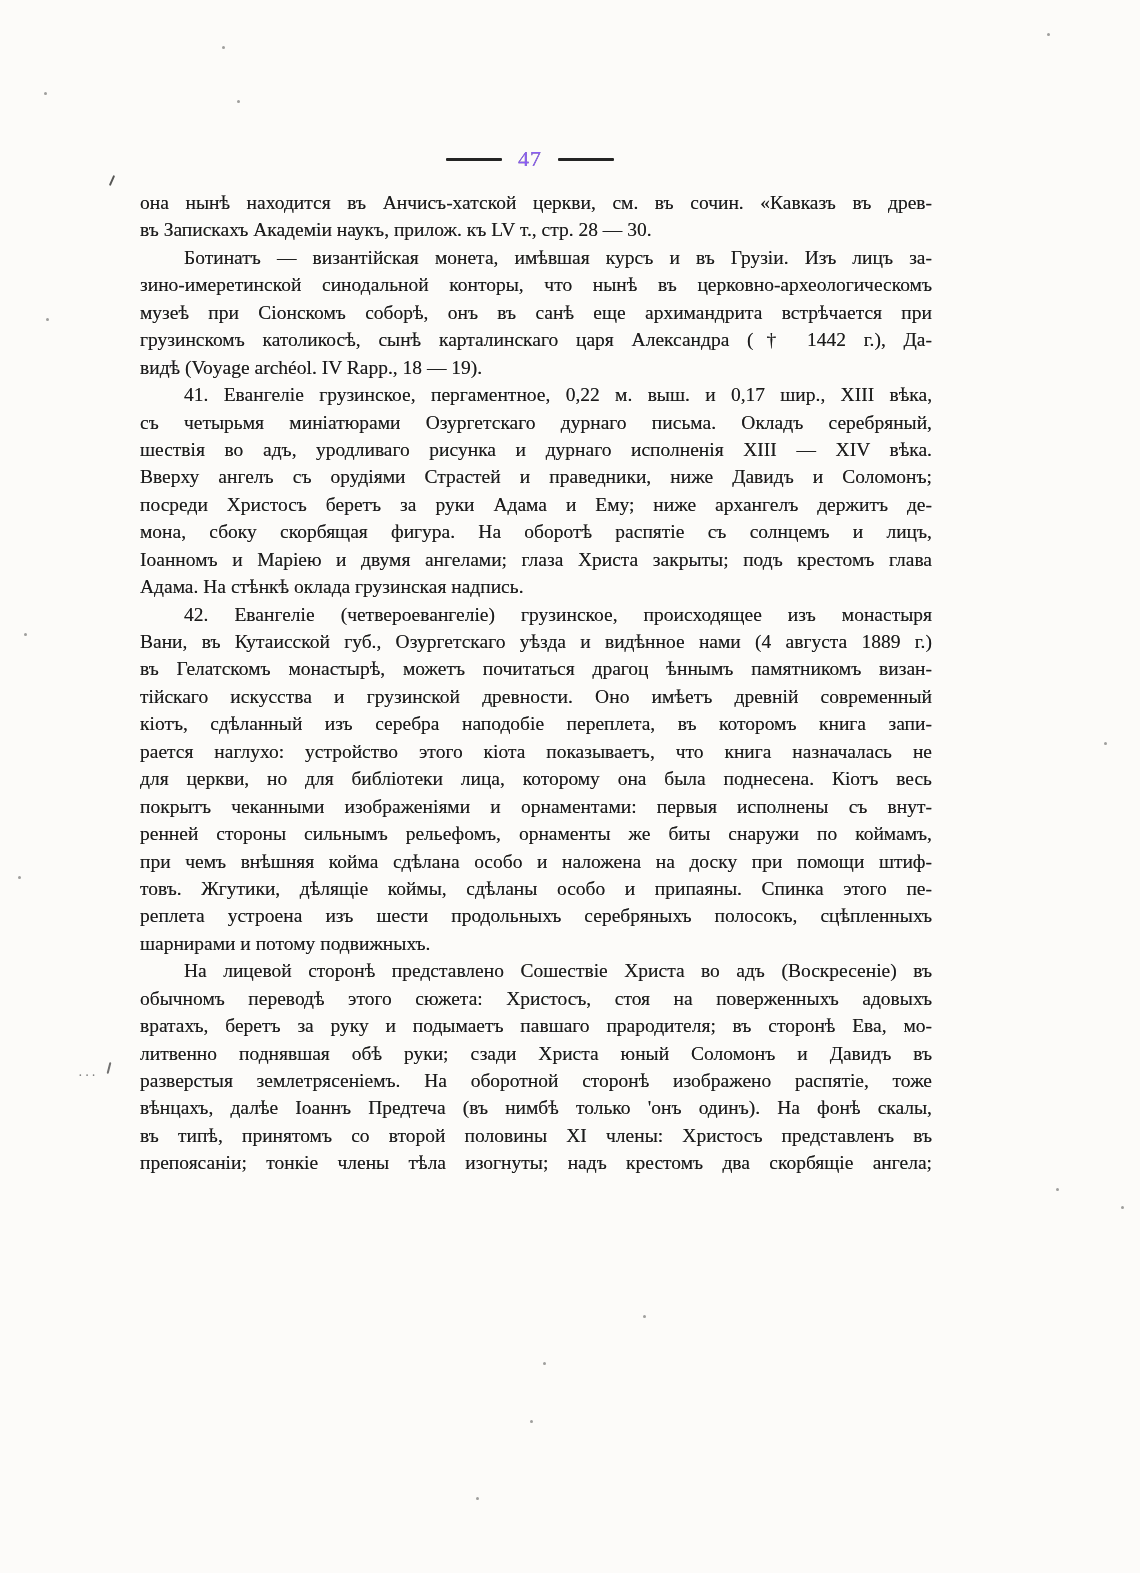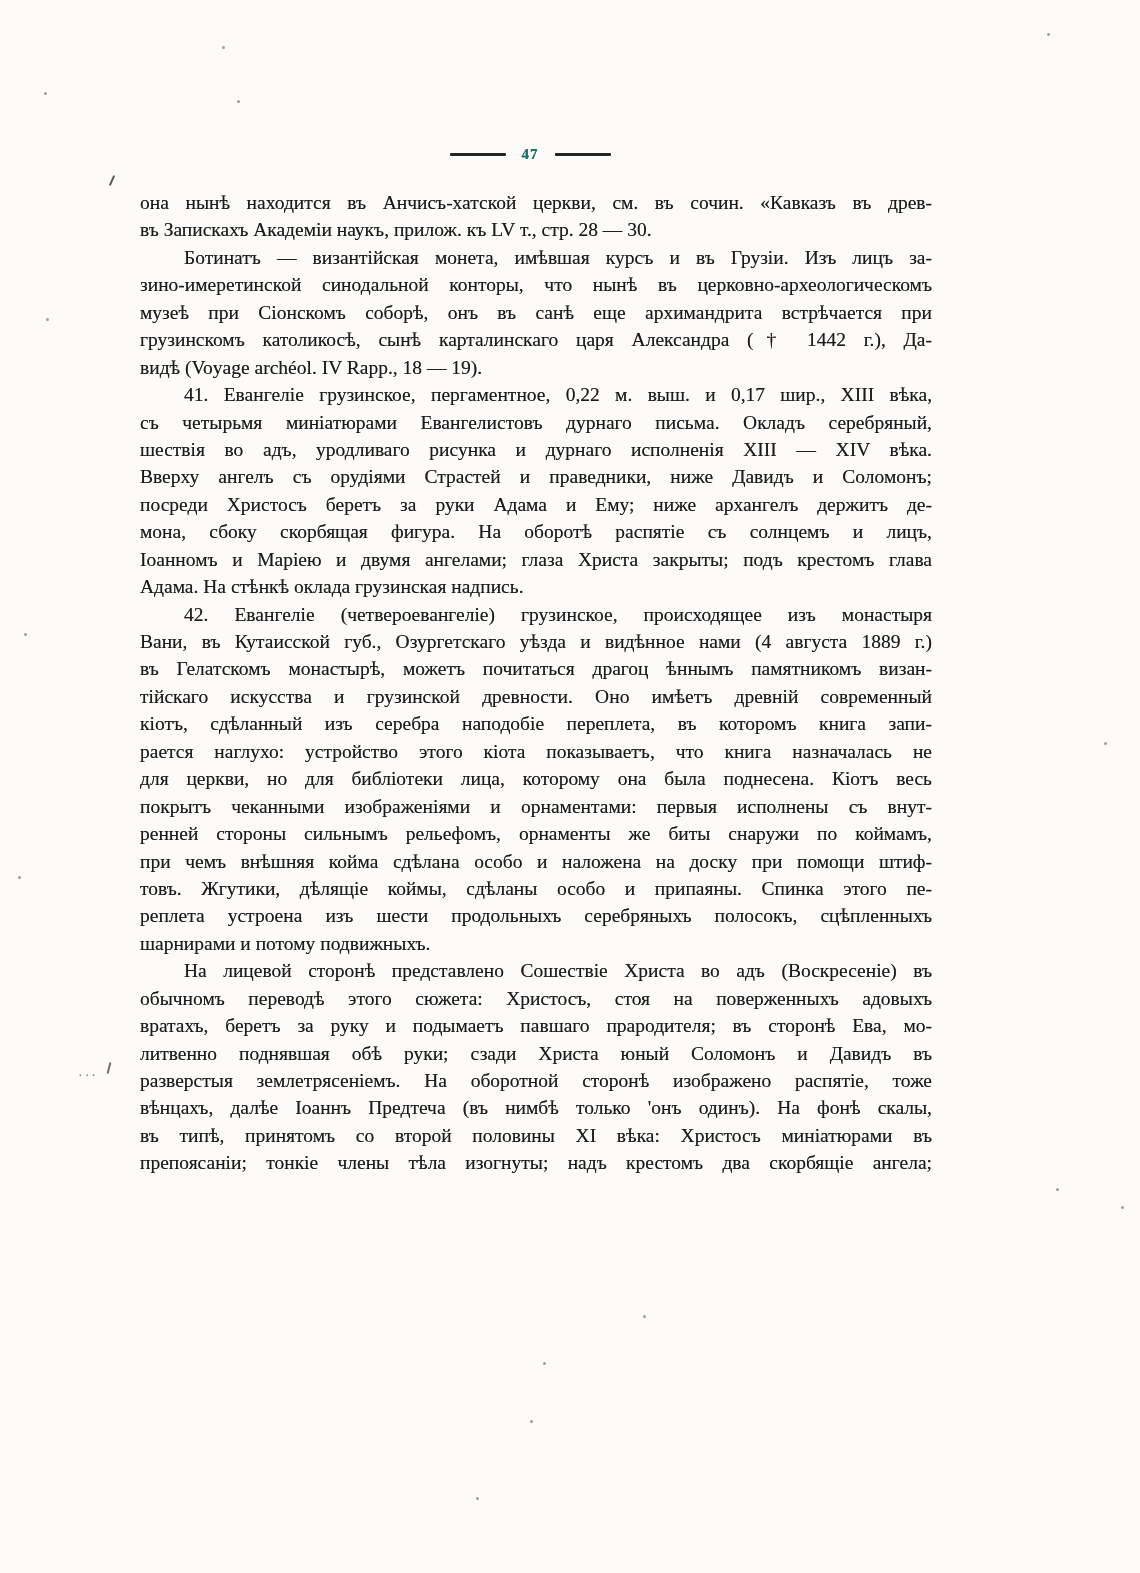--- a/index.html
+++ b/index.html
@@ -18,21 +18,21 @@
   
   .pageno-row{
     position:absolute;
     top:146px;left:0;width:1060px;
     display:flex;justify-content:center;align-items:center;gap:16px;
   }
   .rule{
     width:56px;height:3px;background:#242424;border-radius:1px;
   }
   .pageno{
-    font-size:15px;font-weight:bold;letter-spacing:1px;color:#0f766e;
+    font-size:22px;font-weight:normal;letter-spacing:1px;color:#8b5cf6;
     text-shadow:0 0 .5px rgba(0,0,0,.6);
   }
   
   .text-block{
     position:absolute;
     left:140px;top:189px;width:792px;
     font-size:19.5px;line-height:27.45px;
     text-shadow:0 0 .45px rgba(20,20,20,.55);
   }
   .para{margin:0;}
@@ -93,21 +93,21 @@
       </div>
       <div class="para">
         <div class="line firstline">Ботинатъ — византійская монета, имѣвшая курсъ и въ Грузіи. Изъ лицъ за-</div>
         <div class="line">зино-имеретинской синодальной конторы, что нынѣ въ церковно-археологическомъ</div>
         <div class="line">музеѣ при Сіонскомъ соборѣ, онъ въ санѣ еще архимандрита встрѣчается при</div>
         <div class="line">грузинскомъ католикосѣ, сынѣ карталинскаго царя Александра († 1442 г.), Да-</div>
         <div class="line nj"><span>видѣ </span><span class="ital">(Voyage archéol.</span><span> IV Rapp., 18 — 19).</span></div>
       </div>
       <div class="para">
         <div class="line firstline">41. Евангеліе грузинское, пергаментное, 0,22 м. выш. и 0,17 шир., XIII вѣка,</div>
-        <div class="line">съ четырьмя миніатюрами Евангелистовъ дурнаго письма. Окладъ серебряный,</div>
+        <div class="line">съ четырьмя миніатюрами Озургетскаго дурнаго письма. Окладъ серебряный,</div>
         <div class="line">шествія во адъ, уродливаго рисунка и дурнаго исполненія XIII — XIV вѣка.</div>
         <div class="line">Вверху ангелъ съ орудіями Страстей и праведники, ниже Давидъ и Соломонъ;</div>
         <div class="line">посреди Христосъ беретъ за руки Адама и Ему; ниже архангелъ держитъ де-</div>
         <div class="line">мона, сбоку скорбящая фигура. На оборотѣ распятіе съ солнцемъ и лицъ,</div>
         <div class="line">Іоанномъ и Маріею и двумя ангелами; глаза Христа закрыты; подъ крестомъ глава</div>
         <div class="line nj">Адама. На стѣнкѣ оклада грузинская надпись.</div>
       </div>
       <div class="para">
         <div class="line firstline">42. Евангеліе (четвероевангеліе) грузинское, происходящее изъ монастыря</div>
         <div class="line">Вани, въ Кутаисской губ., Озургетскаго уѣзда и видѣнное нами (4 августа 1889 г.)</div>
@@ -123,21 +123,21 @@
         <div class="line">реплета устроена изъ шести продольныхъ серебряныхъ полосокъ, сцѣпленныхъ</div>
         <div class="line nj">шарнирами и потому подвижныхъ.</div>
       </div>
       <div class="para">
         <div class="line firstline">На лицевой сторонѣ представлено Сошествіе Христа во адъ (Воскресеніе) въ</div>
         <div class="line">обычномъ переводѣ этого сюжета: Христосъ, стоя на поверженныхъ адовыхъ</div>
         <div class="line">вратахъ, беретъ за руку и подымаетъ павшаго прародителя; въ сторонѣ Ева, мо-</div>
         <div class="line">литвенно поднявшая обѣ руки; сзади Христа юный Соломонъ и Давидъ въ</div>
         <div class="line">разверстыя землетрясеніемъ. На оборотной сторонѣ изображено распятіе, тоже</div>
         <div class="line">вѣнцахъ, далѣе Іоаннъ Предтеча (въ нимбѣ только 'онъ одинъ). На фонѣ скалы,</div>
-        <div class="line">въ типѣ, принятомъ со второй половины XI вѣка: Христосъ миніатюрами въ</div>
+        <div class="line">въ типѣ, принятомъ со второй половины XI члены: Христосъ представленъ въ</div>
         <div class="line">препоясаніи; тонкіе члены тѣла изогнуты; надъ крестомъ два скорбящіе ангела;</div>
       </div>
     </div>
 
   <div id="specks">
       <span class="speck" style="left: 222px; top: 46px;"></span>
       <span class="speck" style="left: 1047px; top: 33px;"></span>
       <span class="speck" style="left: 44px; top: 92px;"></span>
       <span class="speck" style="left: 237px; top: 100px;"></span>
       <span class="speck" style="left: 46px; top: 318px;"></span>

